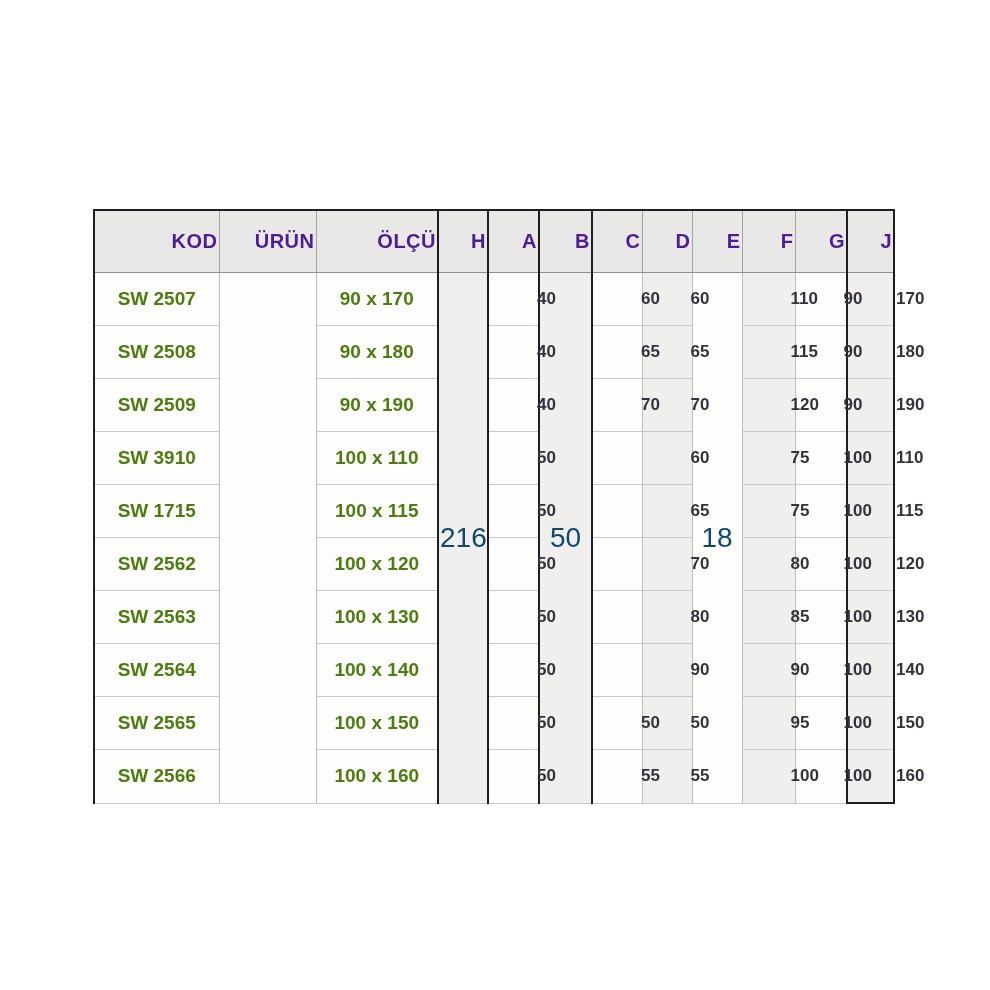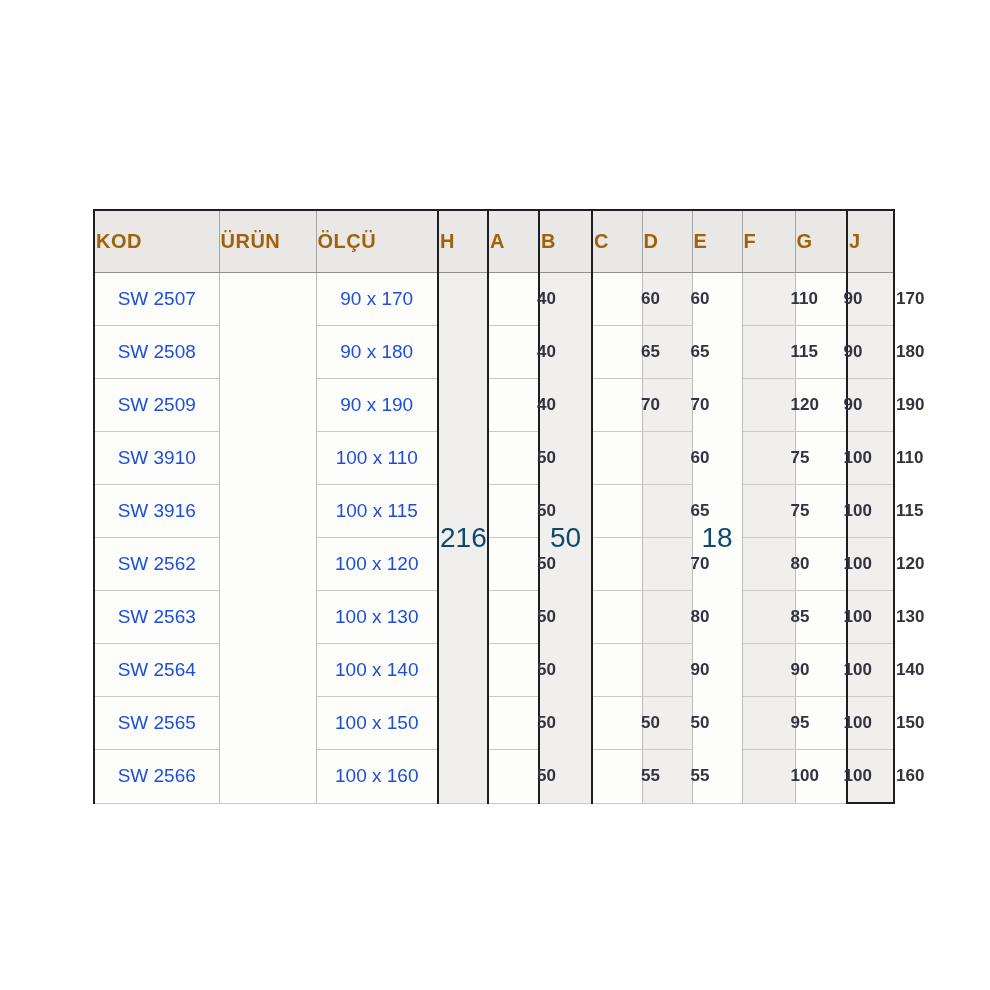--- a/index.html
+++ b/index.html
@@ -40,39 +40,39 @@
   col.w-g { width: 52px; }
   col.w-j { width: 47px; }
 
   th {
     height: 59px;
     background: #e9e8e6;
     border: 1px solid #a3a3a1;
     border-bottom: 1px solid #8f8f8d;
     font-size: 20px;
     font-weight: bold;
-    color: #a16207;
-    text-align: left;
+    color: #4c1d95;
+    text-align: right;
     vertical-align: middle;
     letter-spacing: 0.5px;
   }
   td {
     height: 50px;
     border: 1px solid #bdbdbb;
     border-top-color: #c9c9c7;
     border-bottom-color: #c9c9c7;
     background: #fdfdfc;
     text-align: center;
     vertical-align: middle;
     color: #2b2b34;
   }
   td.kod, td.olcu {
     font-size: 19px;
-    font-weight: normal;
-    color: #1d4ed8;
+    font-weight: bold;
+    color: #4d7c0f;
   }
   td.num {
     font-size: 17px;
     font-weight: bold;
     color: #33333d;
     padding-left: 48px;
   }
   td.big {
     font-size: 28px;
     font-weight: 400;
@@ -162,21 +162,21 @@
         <td class="kod">SW 3910</td>
         <td class="olcu">100 x 110</td>
         <td class="num white bl br">50</td>
         <td class="num white"></td>
         <td class="num tint">60</td>
         <td class="num tint">75</td>
         <td class="num white">100</td>
         <td class="num tint bl br">110</td>
       </tr>
       <tr>
-        <td class="kod">SW 3916</td>
+        <td class="kod">SW 1715</td>
         <td class="olcu">100 x 115</td>
         <td class="num white bl br">50</td>
         <td class="num white"></td>
         <td class="num tint">65</td>
         <td class="num tint">75</td>
         <td class="num white">100</td>
         <td class="num tint bl br">115</td>
       </tr>
       <tr>
         <td class="kod">SW 2562</td>

